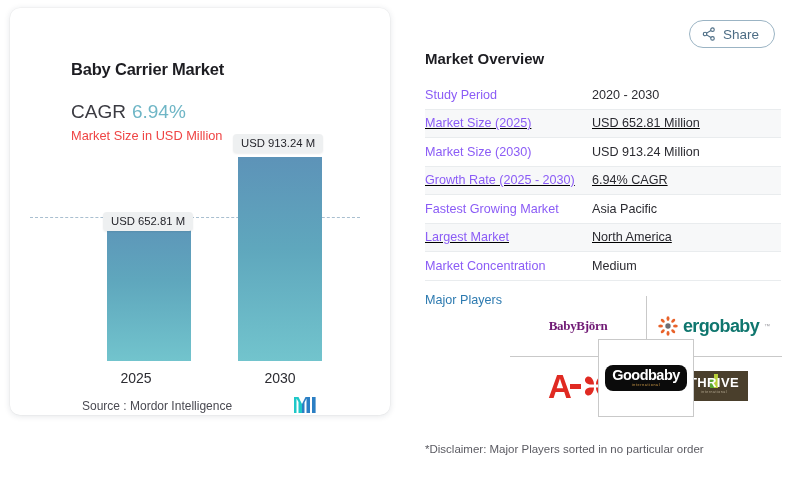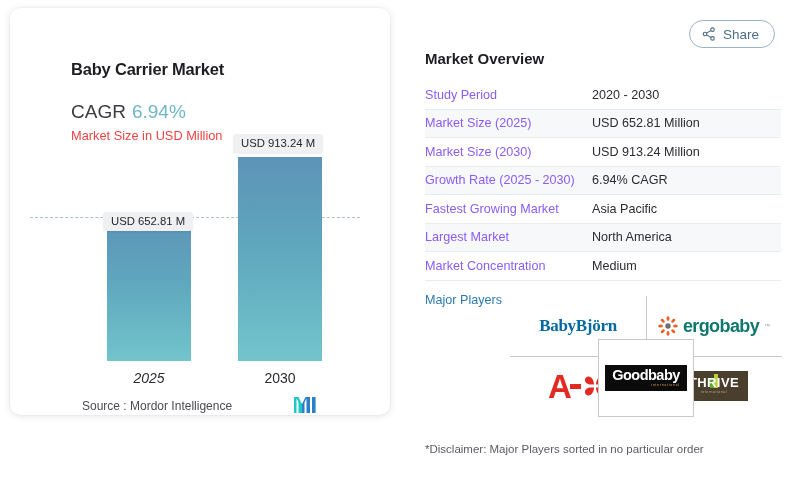--- a/index.html
+++ b/index.html
@@ -94,21 +94,21 @@
   #overview-title {
     font-size: 15px; font-weight: bold; color: #1d1d22;
     margin-bottom: 14px;
   }
   .ov-row {
     display: flex; align-items: center;
     height: 28.5px;
     border-bottom: 1px solid #e9ecee;
     font-size: 12.6px;
   }
-  .ov-row.shade { background: #f7f8f9; }
+  .ov-row.shade { background: #f7f8f9; text-decoration: underline; }
   .ov-label { width: 167px; color: #8b5cf6; flex: none; }
   .ov-value { color: #2b2b31; }
 
   
   #players-label {
     position: absolute; left: 425px; top: 293px;
     font-size: 12.6px; color: #2d7ab0;
   }
   #players-grid {
     position: absolute; left: 510px; top: 296px;
@@ -128,42 +128,42 @@
     transform: translateX(-50%);
     width: 96px; height: 78px;
     background: #ffffff; border: 1px solid #c9c9c9;
     display: flex; align-items: center; justify-content: center;
     z-index: 3;
   }
 
   
   .logo-babybjorn {
     font-family: "Liberation Serif", serif;
-    font-weight: bold; font-size: 17px; color: #0369a1;
+    font-weight: bold; font-size: 13px; color: #701a75;
     letter-spacing: -0.3px;
   }
   .logo-ergobaby { display: flex; align-items: center; gap: 5px; }
   .logo-ergobaby .txt {
     font-size: 18px; color: #0f766e; letter-spacing: -0.6px; font-weight: bold;
   }
   .logo-ergobaby .tm { font-size: 6px; color: #9a9aa0; vertical-align: super; }
 
   .logo-artsana { display: flex; align-items: center; }
   .logo-artsana .a {
     font-weight: bold; font-size: 33px; color: #e02a22;
     font-family: "Liberation Sans", sans-serif; line-height: 1;
   }
   .logo-artsana .dash {
     width: 11px; height: 5px; background: #e02a22; margin: 0 1px 0 -2px;
   }
 
   .logo-goodbaby {
     background: #0b0b0b; color: #ffffff;
-    padding: 3px 7px 4px 7px; border-radius: 0;
-    text-align: right; line-height: 1;
+    padding: 3px 7px 4px 7px; border-radius: 8px;
+    text-align: center; line-height: 1;
   }
   .logo-goodbaby .gb-main { font-size: 14.5px; font-weight: bold; letter-spacing: -0.5px; }
   .logo-goodbaby .gb-sub { font-size: 3.6px; letter-spacing: 0.7px; margin-top: 1px; color: #d8a24a; }
 
   .logo-thrive {
     background: #4a3f2c; padding: 5px 9px 6px 9px;
     text-align: center; line-height: 1;
     position: relative;
   }
   .logo-thrive .th-main {
@@ -192,21 +192,21 @@
   <div id="plot">
     <div class="dash-line" style="top:91px;"></div>
 
     <div class="bar" style="left:83px; width:84px; height:144px;"></div>
     <div class="bar-badge" style="left:79px; top:70px;margin-top:16px;">USD 652.81 M</div>
 
     <div class="bar" style="left:214px; width:84px; height:204px;"></div>
     <div class="bar-badge" style="left:209px; top:8px;">USD 913.24 M</div>
   </div>
 
-  <div class="x-label" style="left:97px; width:84px;font-style:italic;">2025</div>
+  <div class="x-label" style="left:84px; width:84px;">2025</div>
   <div class="x-label" style="left:228px; width:84px;">2030</div>
 
   <div id="source-row">Source :  Mordor Intelligence</div>
 
   <svg id="mordor-logo" viewBox="0 0 26 18">
     <path d="M1 17 L1 1 L5.5 1 L9 8 L9 17 L5.5 17 L5.5 6 L3.5 2.5 L3.5 17 Z" fill="#1ec8c8"></path>
     <path d="M9 17 L9 8 L12.5 1 L17 1 L17 17 L13.5 17 L13.5 2.5 L11.5 6.5 L11.5 17 Z" fill="#2b7fc4"></path>
     <rect x="19" y="1" width="3.6" height="16" fill="#2b7fc4"></rect>
   </svg>
 </div>

